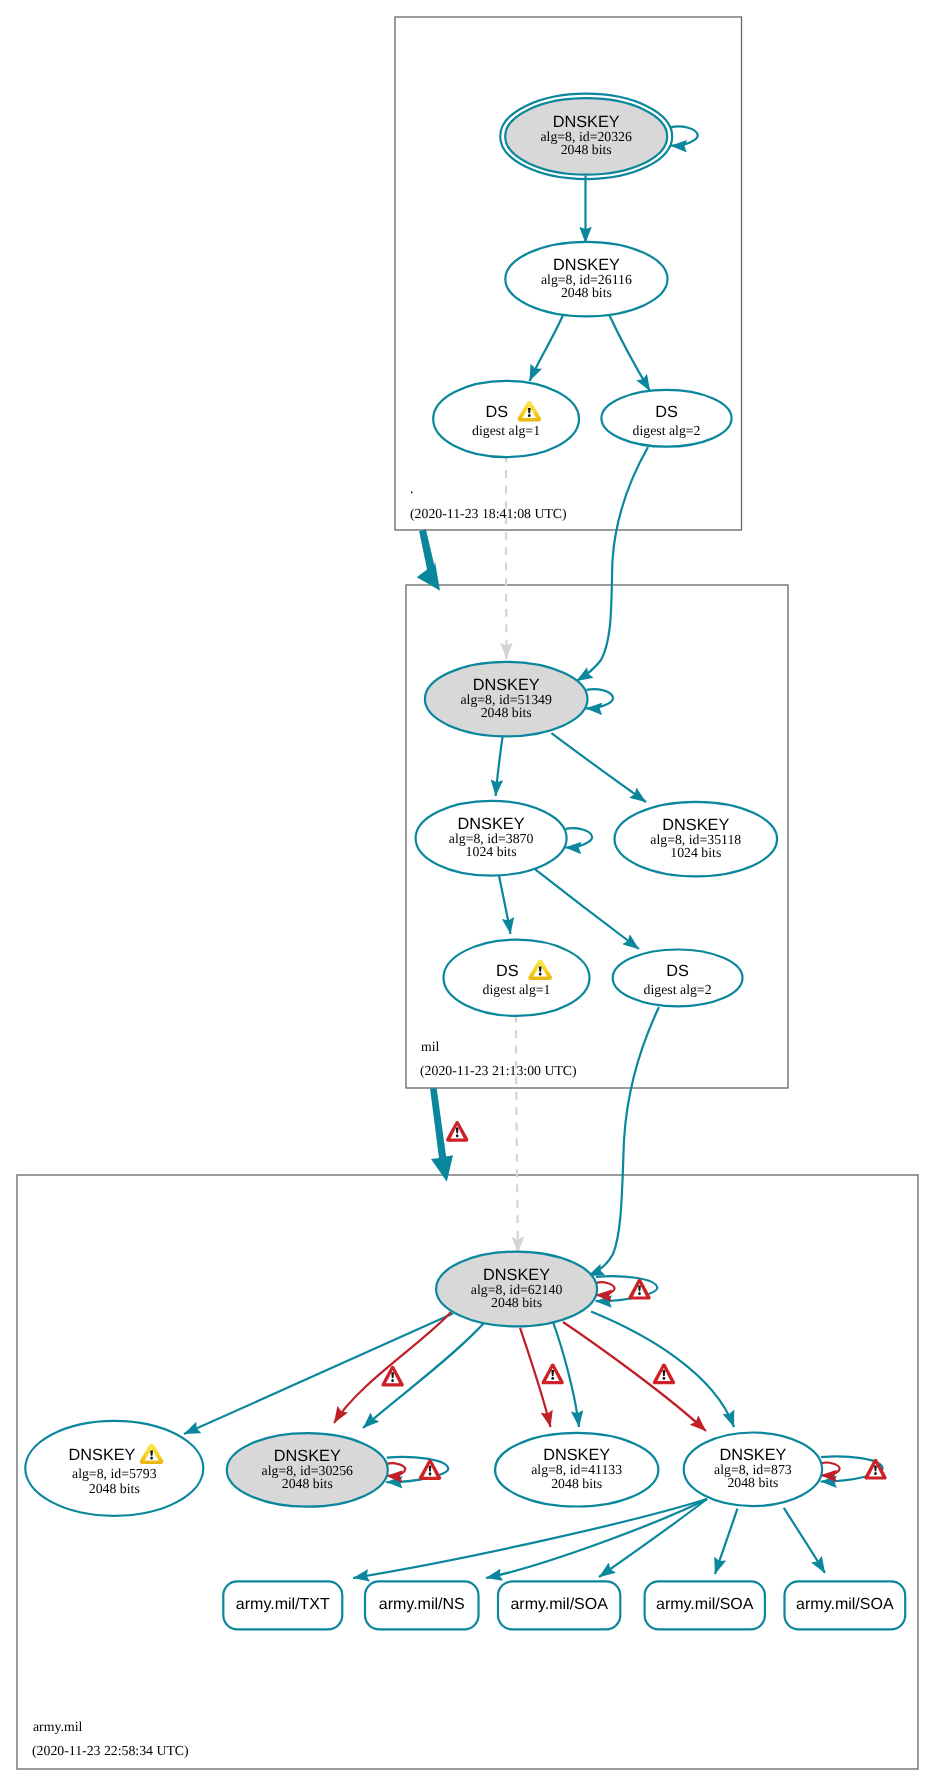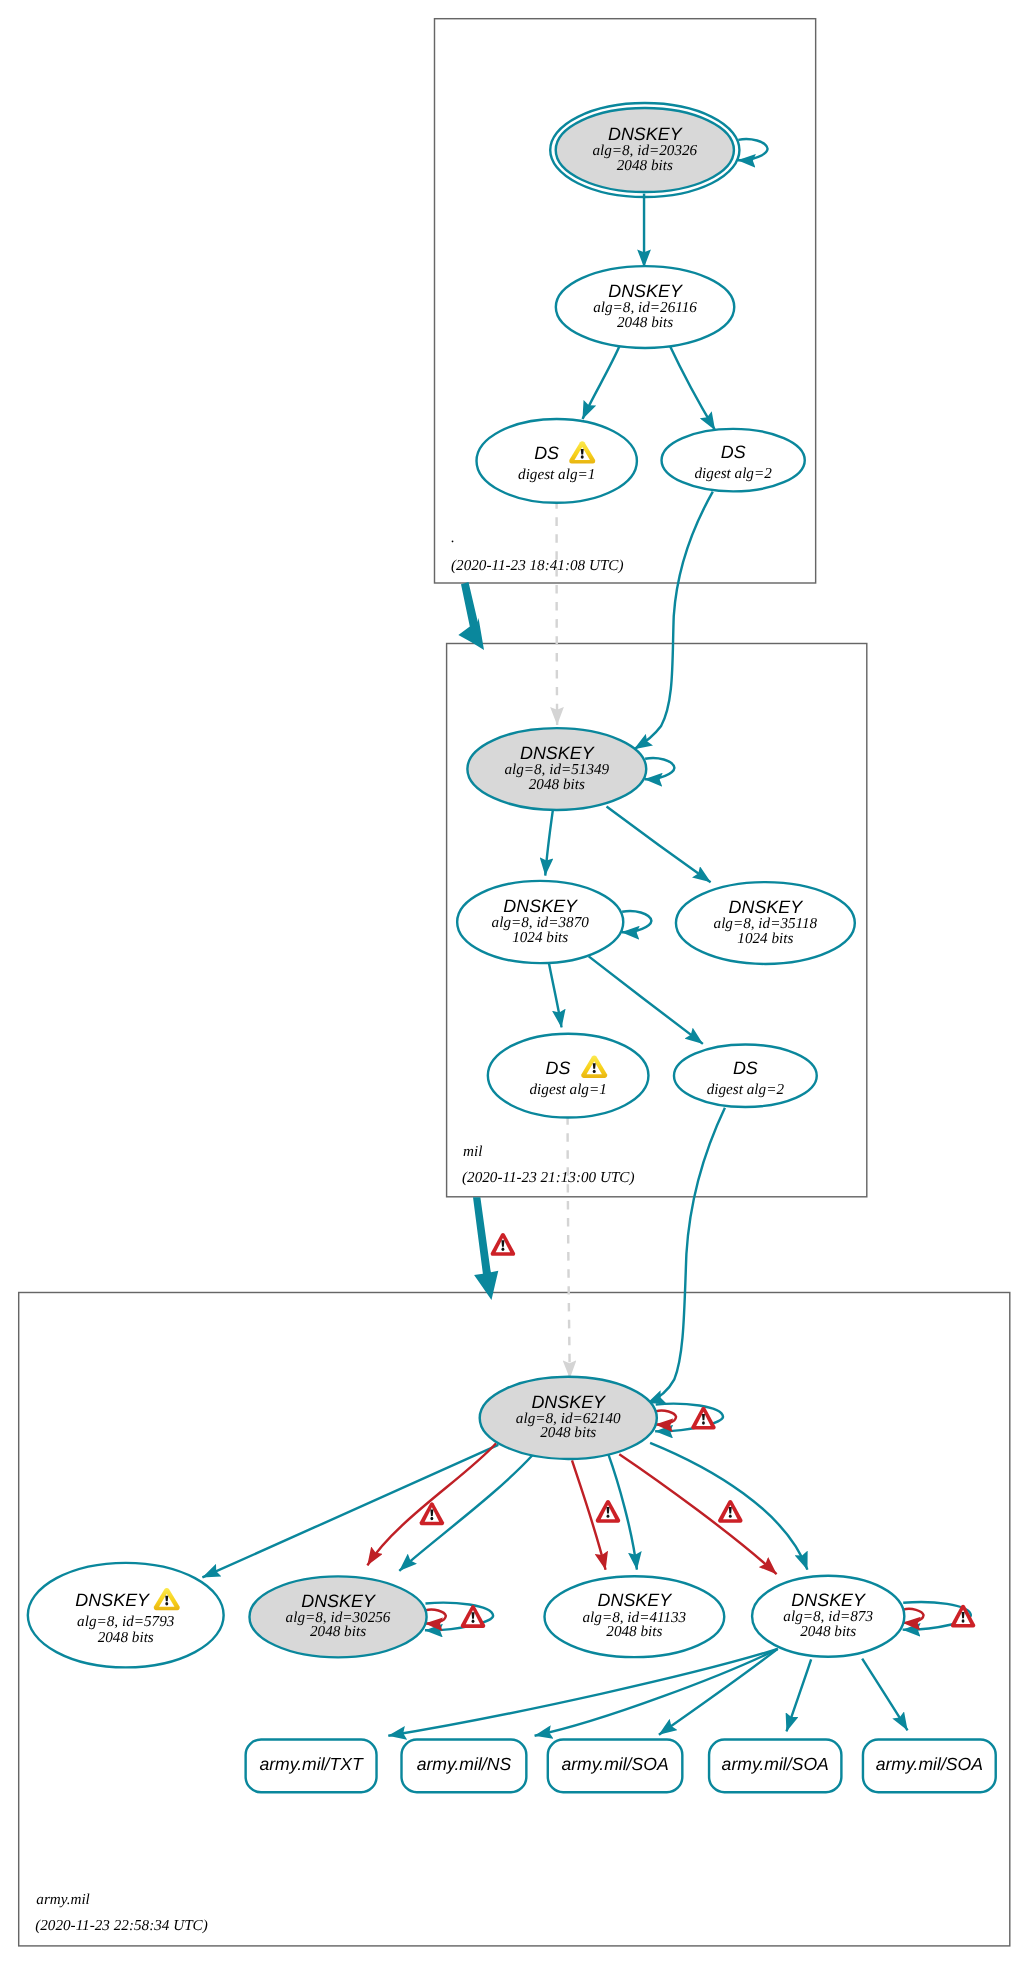--- a/index.html
+++ b/index.html
@@ -1,17 +1,17 @@
 <!DOCTYPE html>
 <html><head>
 <meta charset="utf-8">
 <style>
   html,body{margin:0;padding:0;background:#ffffff;-webkit-font-smoothing:antialiased;}
   svg text{text-rendering:geometricPrecision;}
-  #page{position:relative;width:933px;height:1785px;background:#ffffff;overflow:hidden;font-style:italic;}
+  #page{position:relative;width:933px;height:1785px;background:#ffffff;overflow:hidden;}
   svg#diagram{position:absolute;left:0;top:0;display:block;}
   .t-sans{font-family:"Liberation Sans",sans-serif;font-size:16.3px;fill:#000000;}
   .t-serif{font-family:"Liberation Serif",serif;font-size:13.8px;fill:#000000;}
   .t-zone{font-family:"Liberation Serif",serif;font-size:13.8px;fill:#000000;}
   .t-rr{font-family:"Liberation Sans",sans-serif;font-size:16px;fill:#000000;}
   .cluster{fill:none;stroke:#666666;stroke-width:1.3;}
   .nodeell{stroke:#0a879c;stroke-width:2.2;}
 </style>
 </head>
 <body>

